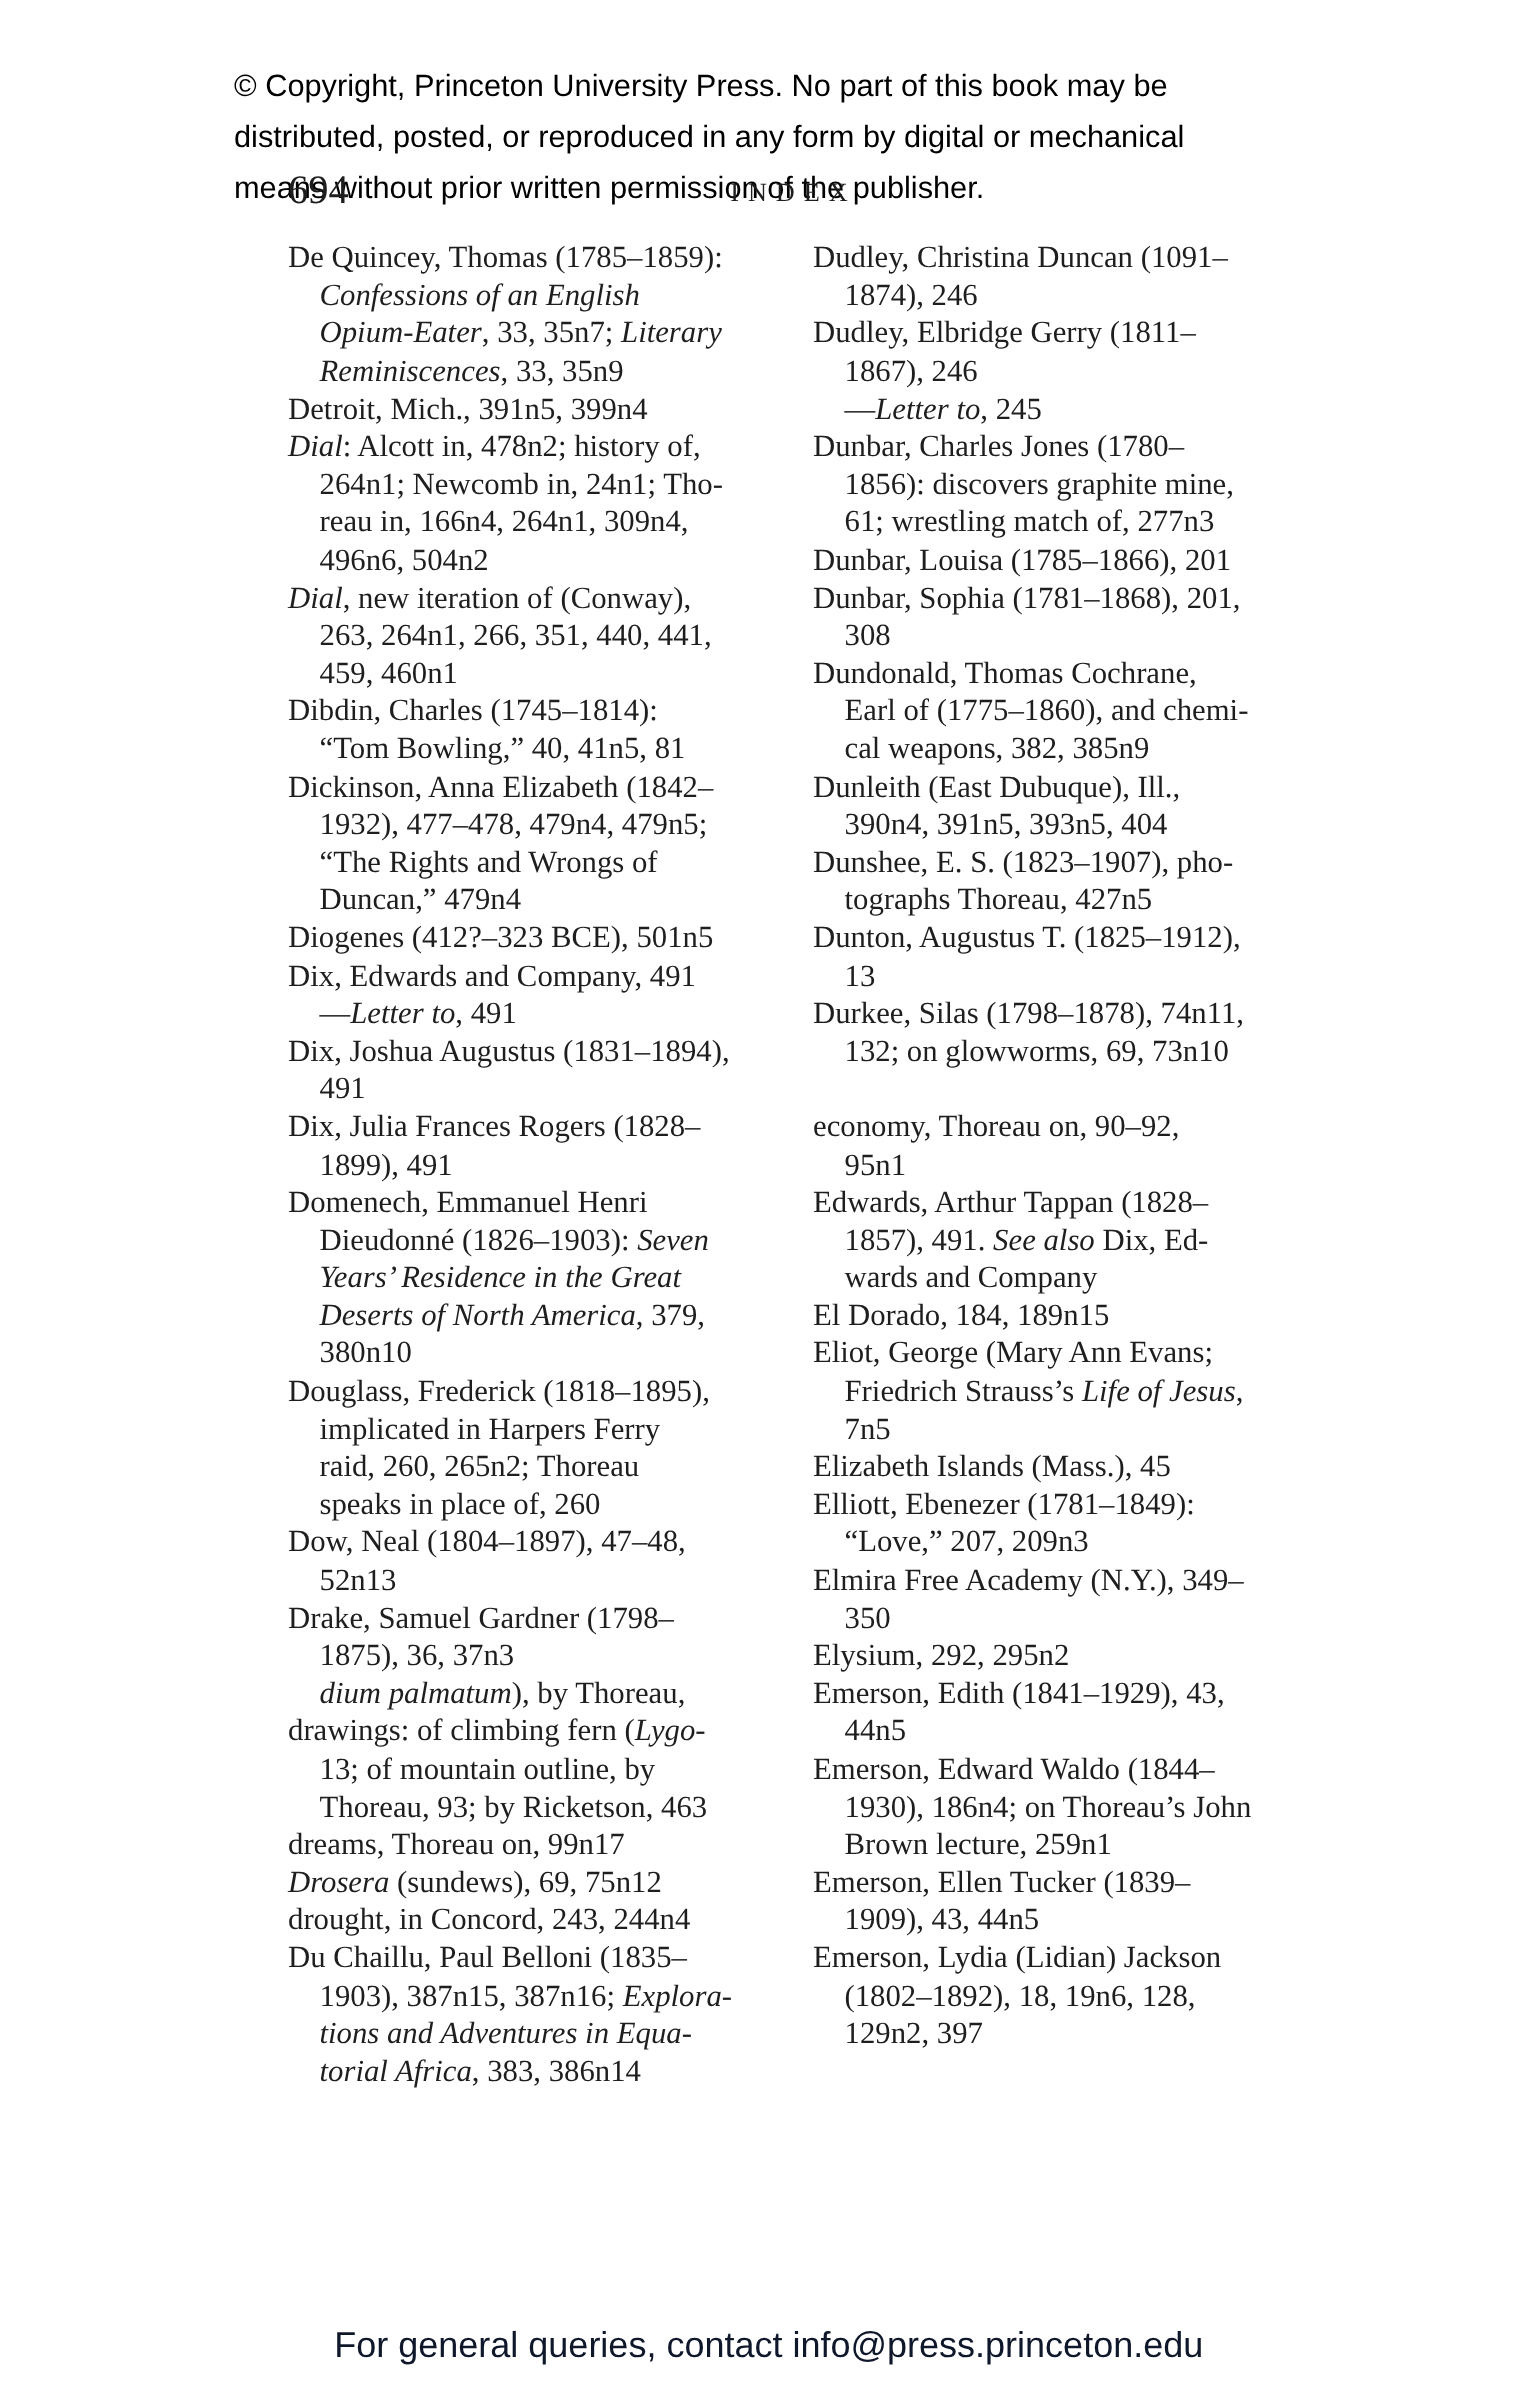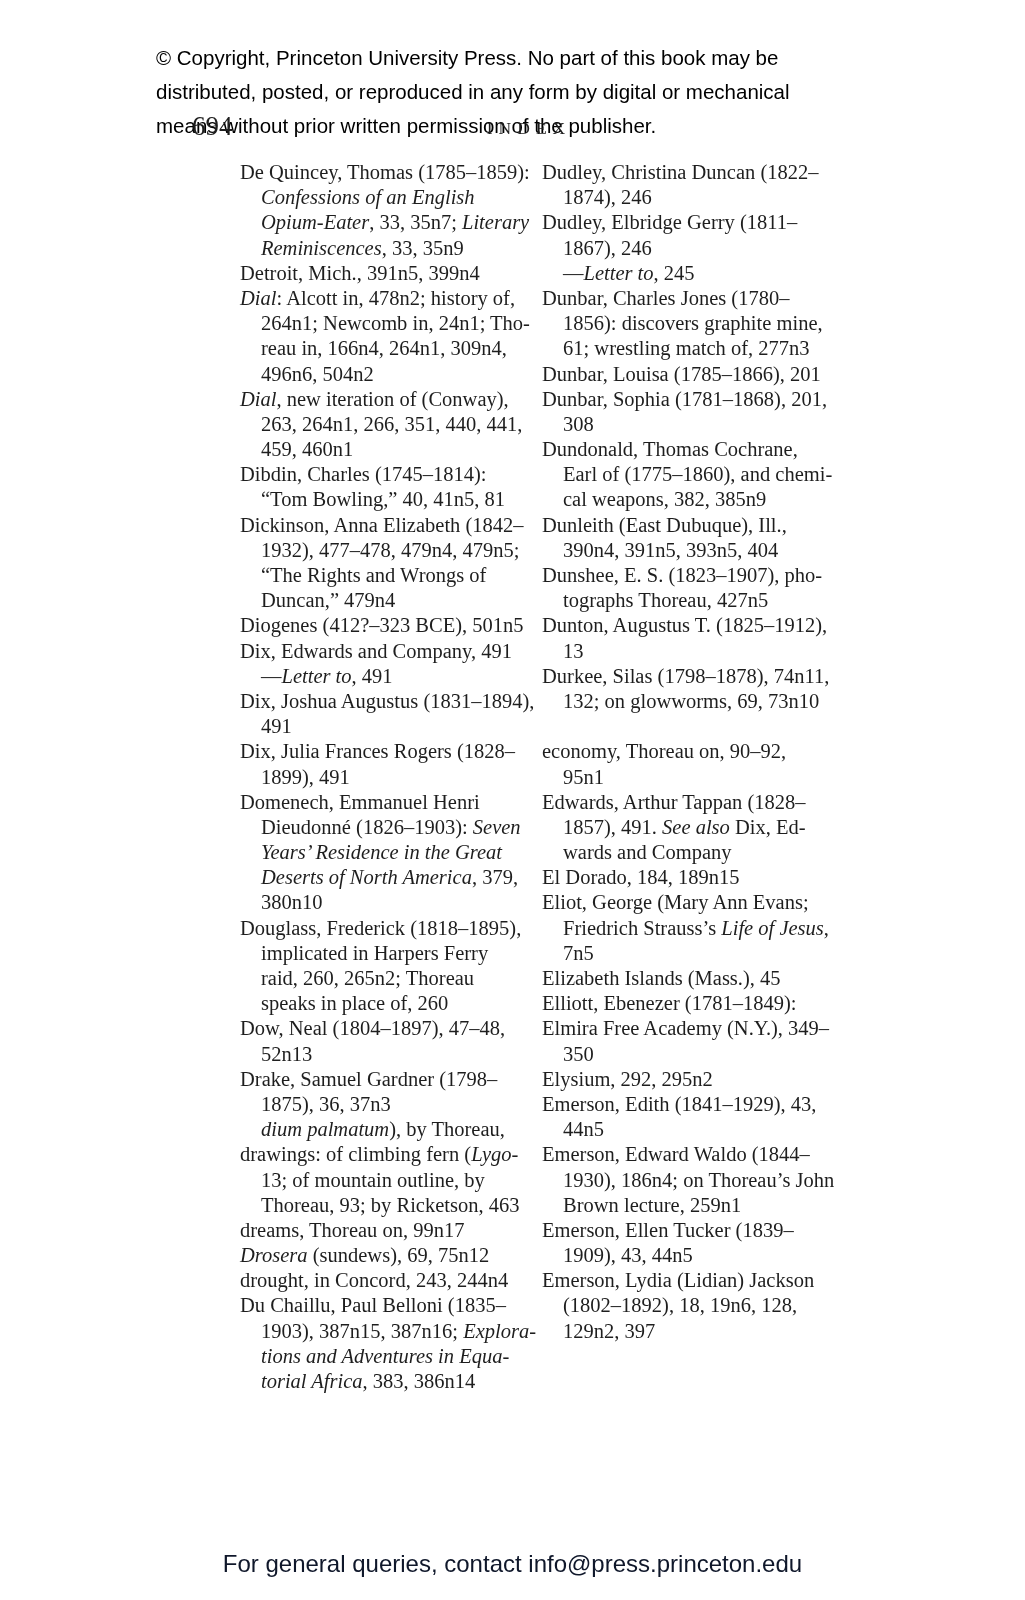--- a/index.html
+++ b/index.html
@@ -11,21 +11,21 @@
             font-family:"Liberation Sans", sans-serif;
             font-size:20.5px; line-height:34px; color:#000000;margin-top:21px; }
 
   .pagehead { position:absolute; left:192px; top:110px; width:668px; height:34px; }
   .pagenum  { position:absolute; left:0; top:1px; font-size:27px; color:#1e1e1e; }
   .runhead  { position:absolute; left:0; right:0; top:8px; text-align:center;
               font-size:17.5px; letter-spacing:6px; text-indent:6px; color:#1e1e1e; }
 
   .index-body { position:absolute; left:192px; top:160px; width:720px; }
   .col { position:absolute; top:0; width:353px; }
-  .col.left  { left:0;margin-left:48px; }
+  .col.left  { left:0; }
   .col.right { left:350px; }
   .index-line { height:25.2px; line-height:25.2px; font-size:20.5px;
                 white-space:pre; color:#1e1e1e; }
   .index-line.cont { padding-left:21px; }
   .index-line.blank { }
   .it { font-style:italic; }
 
   .footer { position:absolute; left:0; top:1550px; width:1025px; text-align:center;
             font-family:"Liberation Sans", sans-serif; font-size:24px; color:#0f172a; }
 </style>
@@ -91,21 +91,21 @@
         <div class="index-line cont"><span>Thoreau, 93; by Ricketson, 463</span></div>
         <div class="index-line"><span>dreams, Thoreau on, 99n17</span></div>
         <div class="index-line"><span class="it">Drosera</span><span> (sundews), 69, 75n12</span></div>
         <div class="index-line"><span>drought, in Concord, 243, 244n4</span></div>
         <div class="index-line"><span>Du Chaillu, Paul Belloni (1835–</span></div>
         <div class="index-line cont"><span>1903), 387n15, 387n16; </span><span class="it">Explora-</span></div>
         <div class="index-line cont"><span class="it">tions and Adventures in Equa-</span></div>
         <div class="index-line cont"><span class="it">torial Africa</span><span>, 383, 386n14</span></div>
       </div>
     <div class="col right">
-        <div class="index-line"><span>Dudley, Christina Duncan (1822–</span></div>
+        <div class="index-line"><span>Dudley, Christina Duncan (1091–</span></div>
         <div class="index-line cont"><span>1874), 246</span></div>
         <div class="index-line"><span>Dudley, Elbridge Gerry (1811–</span></div>
         <div class="index-line cont"><span>1867), 246</span></div>
         <div class="index-line cont"><span>—</span><span class="it">Letter to</span><span>, 245</span></div>
         <div class="index-line"><span>Dunbar, Charles Jones (1780–</span></div>
         <div class="index-line cont"><span>1856): discovers graphite mine,</span></div>
         <div class="index-line cont"><span>61; wrestling match of, 277n3</span></div>
         <div class="index-line"><span>Dunbar, Louisa (1785–1866), 201</span></div>
         <div class="index-line"><span>Dunbar, Sophia (1781–1868), 201,</span></div>
         <div class="index-line cont"><span>308</span></div>
@@ -125,20 +125,21 @@
         <div class="index-line cont"><span>95n1</span></div>
         <div class="index-line"><span>Edwards, Arthur Tappan (1828–</span></div>
         <div class="index-line cont"><span>1857), 491. </span><span class="it">See also</span><span> Dix, Ed-</span></div>
         <div class="index-line cont"><span>wards and Company</span></div>
         <div class="index-line"><span>El Dorado, 184, 189n15</span></div>
         <div class="index-line"><span>Eliot, George (Mary Ann Evans;</span></div>
         <div class="index-line cont"><span>Friedrich Strauss’s </span><span class="it">Life of Jesus</span><span>,</span></div>
         <div class="index-line cont"><span>7n5</span></div>
         <div class="index-line"><span>Elizabeth Islands (Mass.), 45</span></div>
         <div class="index-line"><span>Elliott, Ebenezer (1781–1849):</span></div>
+        <div class="index-line cont"><span>“Love,” 207, 209n3</span></div>
         <div class="index-line"><span>Elmira Free Academy (N.Y.), 349–</span></div>
         <div class="index-line cont"><span>350</span></div>
         <div class="index-line"><span>Elysium, 292, 295n2</span></div>
         <div class="index-line"><span>Emerson, Edith (1841–1929), 43,</span></div>
         <div class="index-line cont"><span>44n5</span></div>
         <div class="index-line"><span>Emerson, Edward Waldo (1844–</span></div>
         <div class="index-line cont"><span>1930), 186n4; on Thoreau’s John</span></div>
         <div class="index-line cont"><span>Brown lecture, 259n1</span></div>
         <div class="index-line"><span>Emerson, Ellen Tucker (1839–</span></div>
         <div class="index-line cont"><span>1909), 43, 44n5</span></div>

